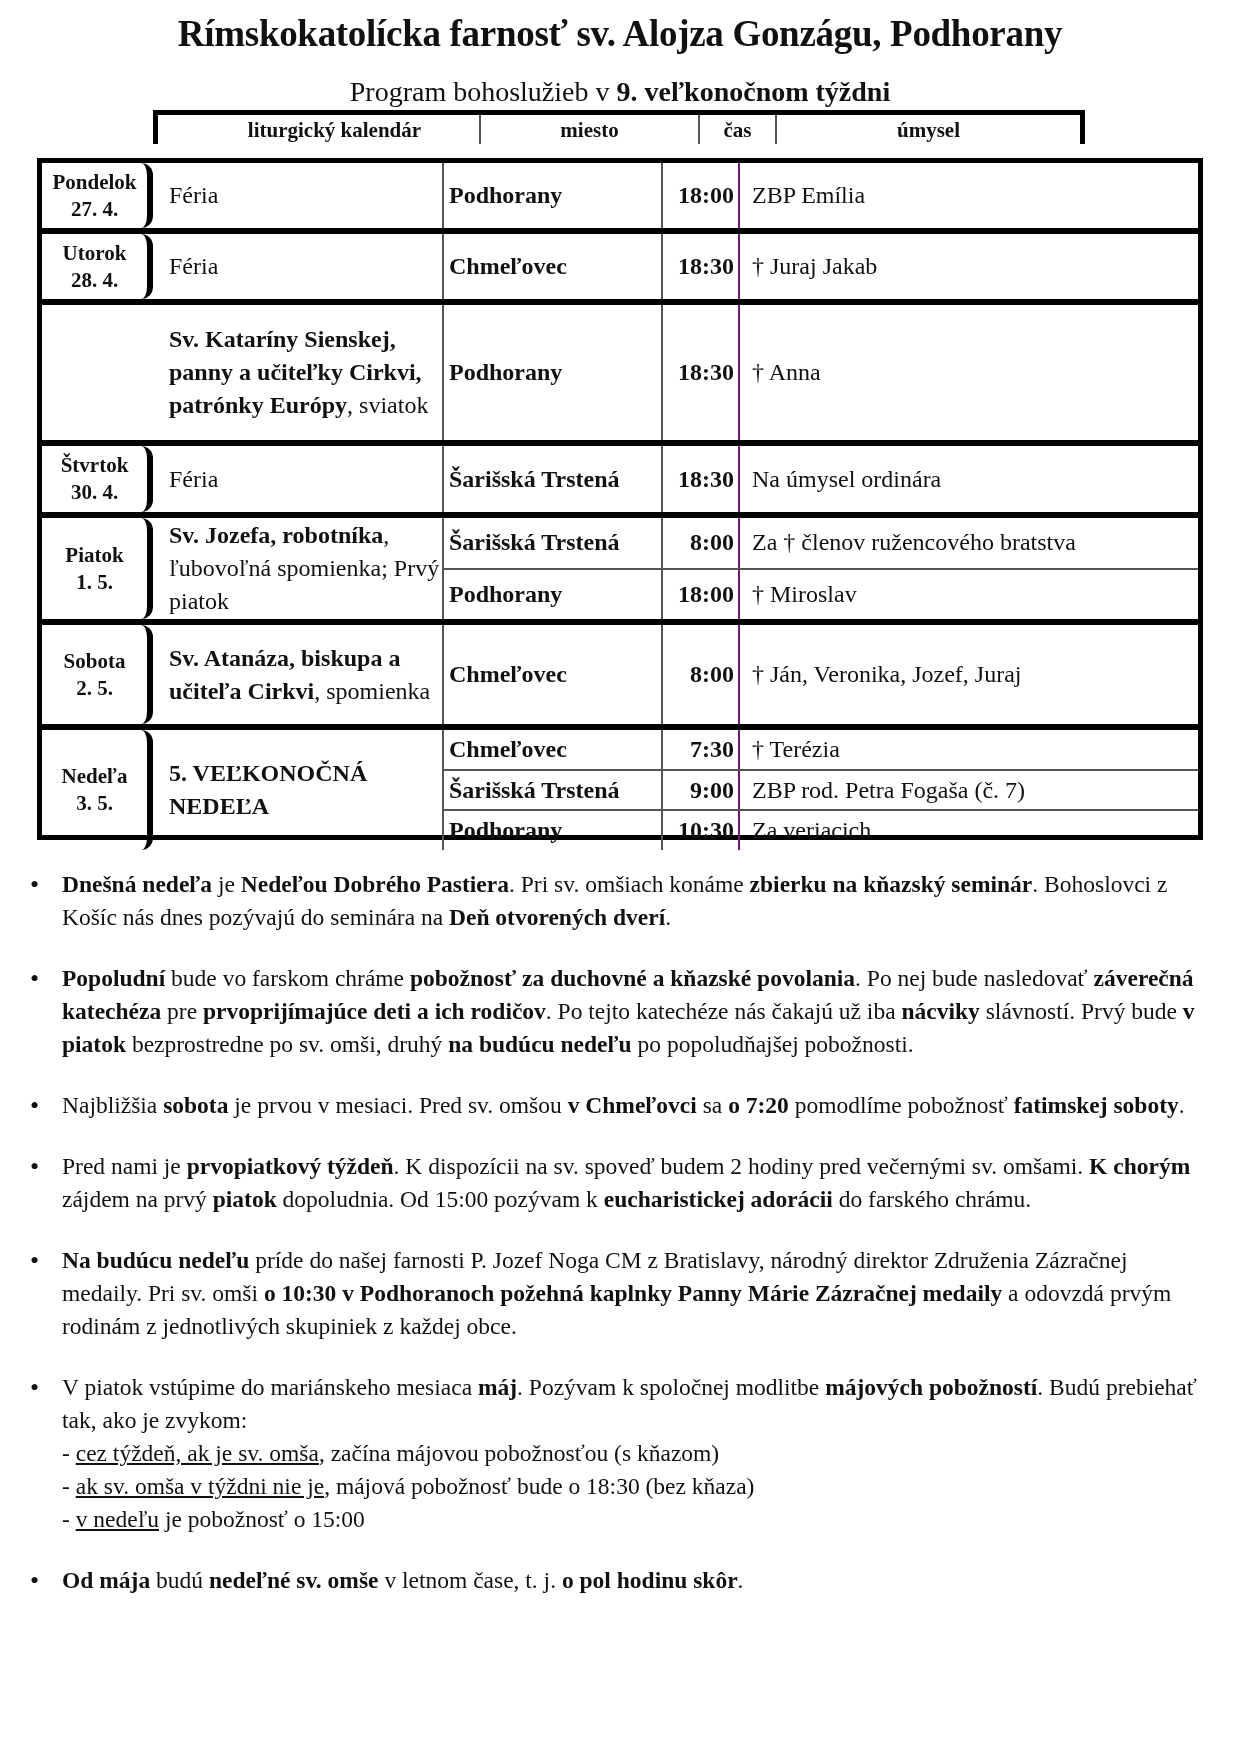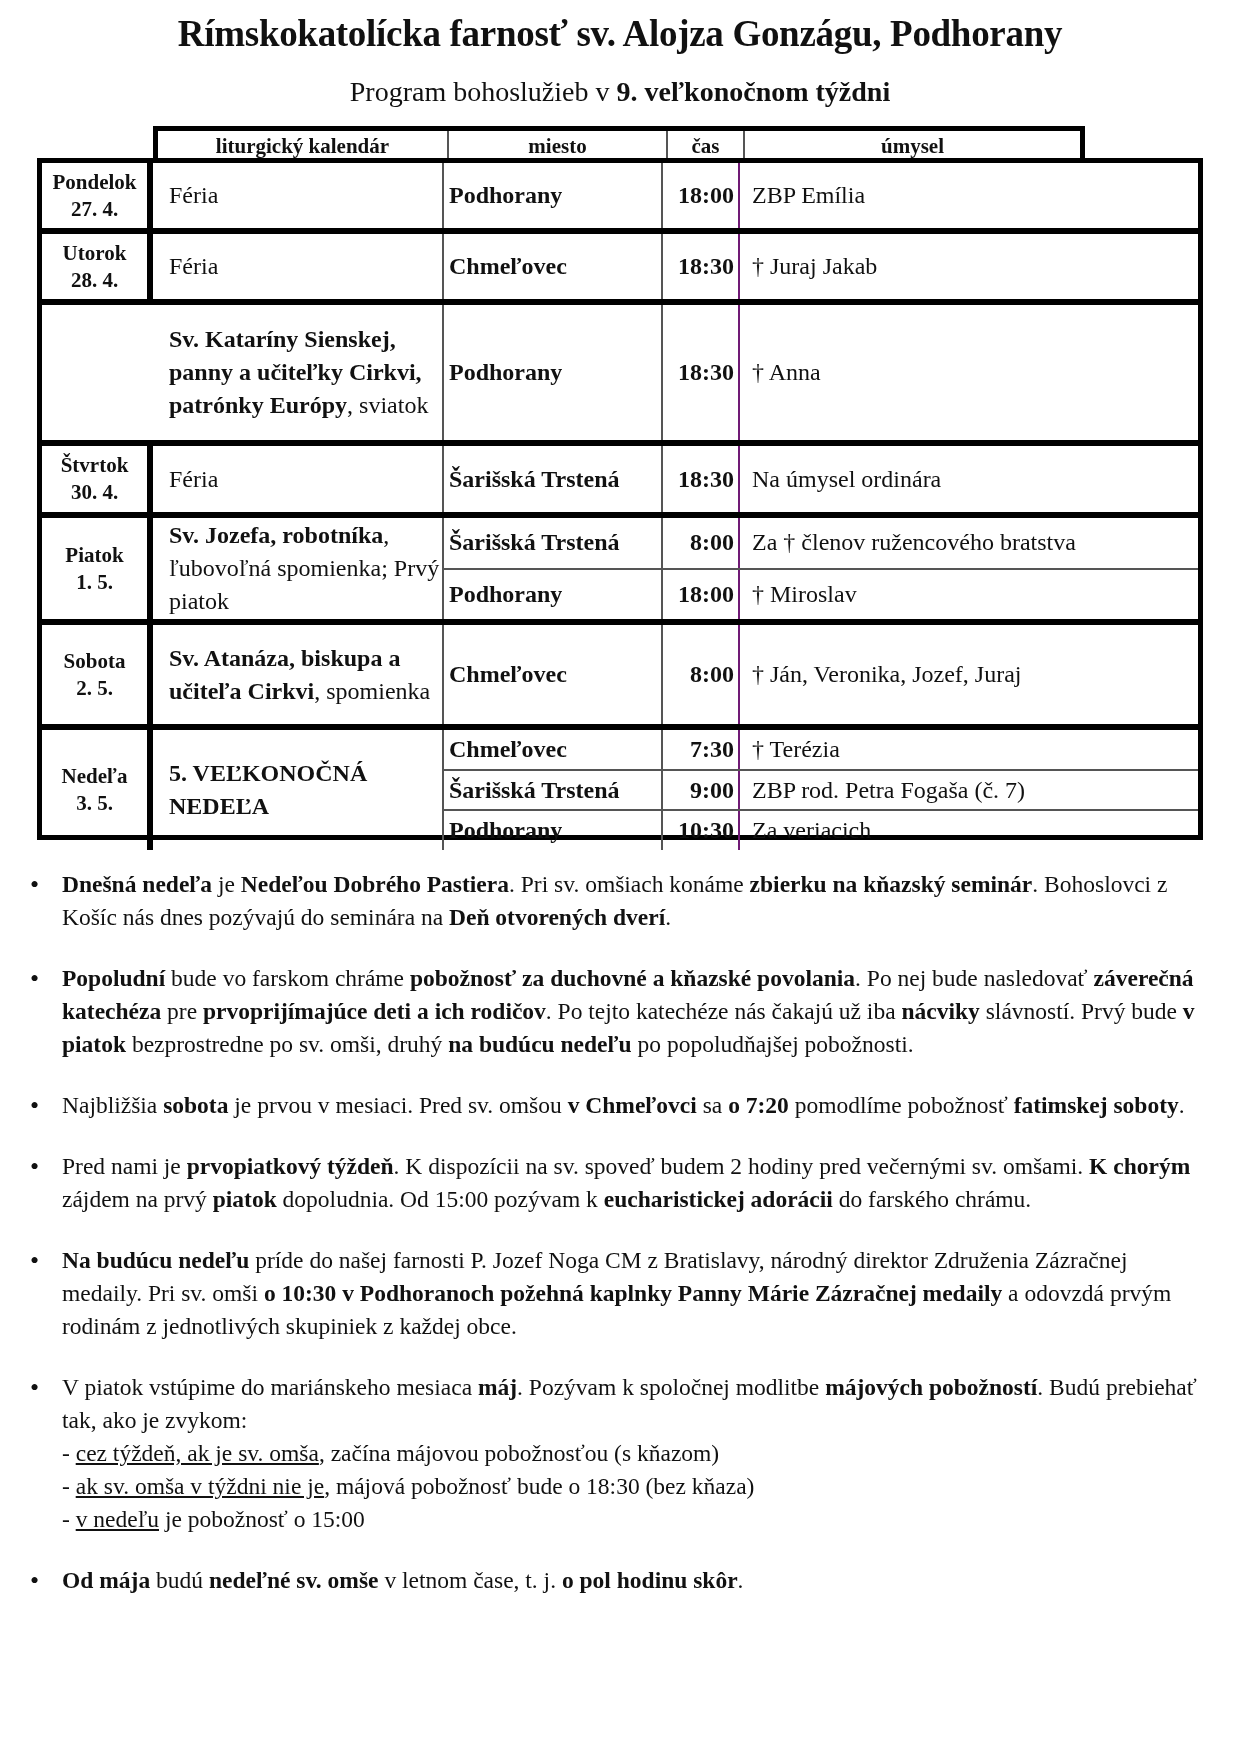--- a/index.html
+++ b/index.html
@@ -4,33 +4,33 @@
 <style>
   html, body { margin: 0; padding: 0; background: #fff; }
   body { width: 1240px; height: 1754px; position: relative; overflow: hidden;
          font-family: "Liberation Serif", "DejaVu Serif", serif; color: #111; }
   .title { position: absolute; top: 12px; left: 0; width: 1240px; text-align: center;
            font-size: 37px; font-weight: bold; letter-spacing: -0.3px; }
   .subtitle { position: absolute; top: 76px; left: 0; width: 1240px; text-align: center;
               font-size: 28px; }
   .subtitle b { font-weight: bold; }
 
-  .hdr { position: absolute; top: 126px; left: 153px; width: 932px; height: 34px;
-         border: 5px solid #000; border-bottom: none; box-sizing: border-box; display: flex; }
+  .hdr { position: absolute; top: 110px; left: 153px; width: 932px; height: 34px;
+         border: 5px solid #000; border-bottom: none; box-sizing: border-box; display: flex; padding-left: 32px; }
   .hdr div { font-weight: bold; font-size: 21px; text-align: center; line-height: 30px;
              border-right: 2px solid #555; box-sizing: border-box; }
   .hdr div:last-child { border-right: none; }
 
   .tbl { position: absolute; top: 158px; left: 37px; width: 1166px; height: 682px;
          border: 5px solid #000; box-sizing: border-box; }
   .row { position: absolute; left: 0; width: 1156px; border-bottom: 6px solid #000; box-sizing: border-box; }
   .row.last { border-bottom: none; }
   .day { position: absolute; left: 0; top: 0; bottom: 0; width: 111px; border-right: 6px solid #000;
          box-sizing: border-box; display: flex; flex-direction: column; justify-content: center;
-         align-items: center; font-weight: bold; font-size: 21px; line-height: 27px; text-align: center; }
+         align-items: center; font-weight: bold; font-size: 21px; line-height: 27px; text-align: center; border-radius: 12px; }
   .lit { position: absolute; left: 111px; top: 0; bottom: 0; width: 291px; border-right: 2px solid #555;
          box-sizing: border-box; display: flex; align-items: center; padding-left: 16px;
          font-size: 24px; line-height: 33px; }
   .lit .b { font-weight: bold; }
   .subs { position: absolute; left: 402px; right: 0; top: 0; bottom: 0; display: flex; flex-direction: column; border-radius: 18px; }
   .sub { flex: 1; display: flex; border-bottom: 2px solid #555; box-sizing: border-box; }
   .sub:last-child { border-bottom: none; }
   .place { width: 219px; border-right: 2px solid #555; box-sizing: border-box; display: flex; align-items: center;
            padding-left: 5px; font-weight: bold; font-size: 24px; white-space: nowrap; }
   .time { width: 77px; border-right: 2px solid #701a75; box-sizing: border-box; display: flex; align-items: center;

